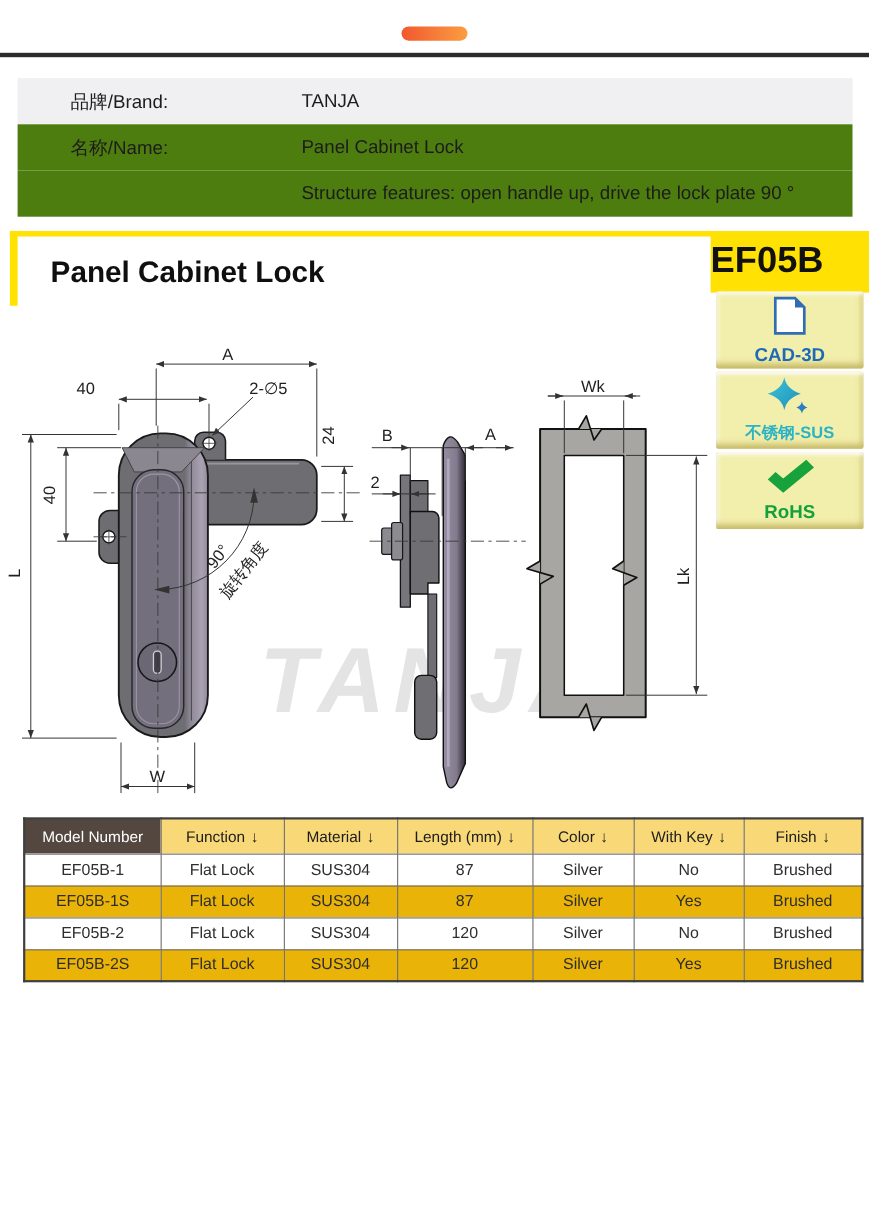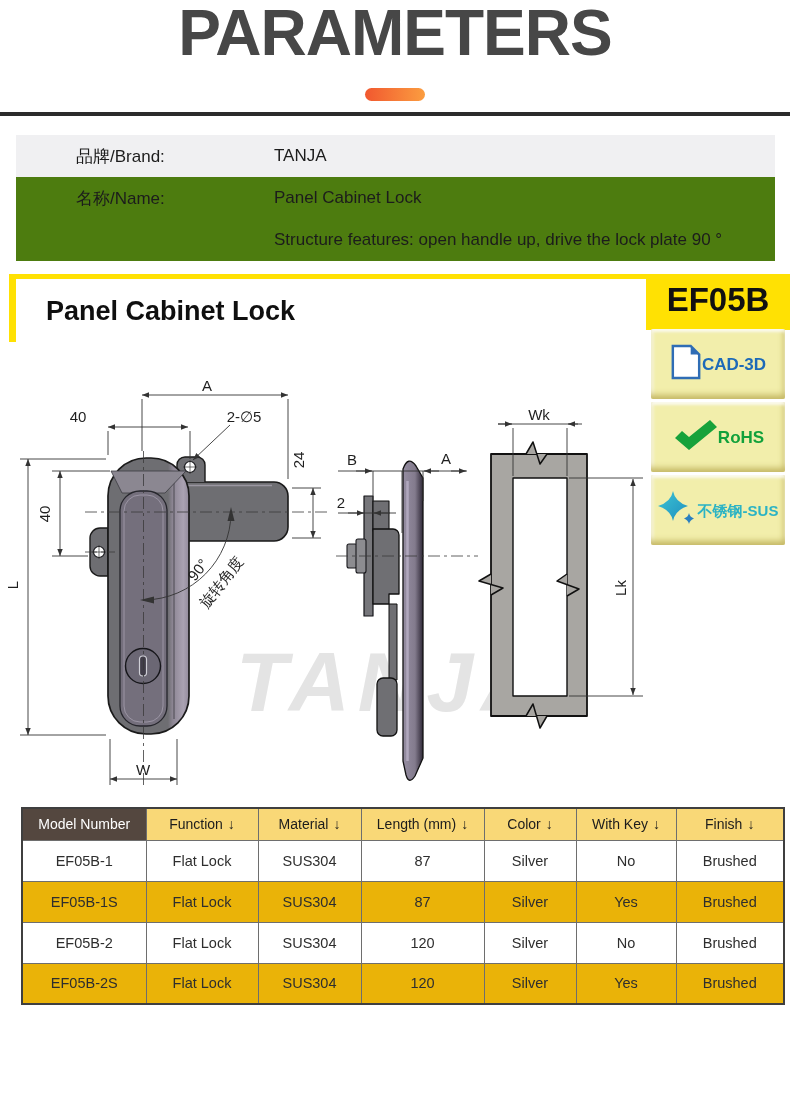--- a/index.html
+++ b/index.html
@@ -10,60 +10,59 @@
   .page-title { margin-top:2px; text-align:center; font-size:64px; line-height:62px;
     font-weight:bold; color:#474747; letter-spacing:-1px; }
   .accent-pill { width:60px; height:13px; border-radius:7px; margin:24px auto 0;
     background:linear-gradient(90deg,#f1582f,#fb9d40); }
   .top-rule { margin-top:11px; height:4px; background:#2b2b2b; }
 
   
   .info-table { margin:19px 15px 0 16px; }
   .info-row { display:flex; align-items:center; height:42px; background:#4d7c0f; }
   .info-row.odd { background:#f0f0f2; }
-  .info-label { width:258px; padding-left:60px; font-size:17px; color:#1c1c1c; }
+  .info-label { width:258px; padding-left:48px; font-size:17px; color:#1c1c1c; }
   .info-value { flex:1; font-size:17px; color:#1c1c1c; }
 
   
   .product-section { position:relative; margin-top:13px; height:533px; }
   .yellow-topline { position:absolute; left:9px; right:0; top:0; height:5px; background:#ffe103; }
   .yellow-leftbar { position:absolute; left:9px; top:0; width:7px; height:68px; background:#ffe103; }
   .product-title { position:absolute; left:46px; top:22px; font-size:27px; font-weight:bold; color:#0f0f0f; }
   .model-badge { position:absolute; right:0; top:0; width:144px; height:56px; background:#ffe103;
-    font-size:33px; font-weight:bold; color:#111; text-align:center; line-height:52px; }
+    font-size:33px; font-weight:bold; color:#111; line-height:52px; }
 
   .badge-column { position:absolute; right:5px; top:55px; width:134px; }
   .badge-card { width:134px; height:70px; margin-bottom:3px; background:#f2eeab; border-radius:2px;
-    display:flex; flex-direction:row; align-items:center; justify-content:center;
+    display:flex; flex-direction:column; align-items:center; justify-content:center;
     box-shadow: inset 0 -7px 6px -3px #c6b966, inset 0 3px 3px rgba(255,255,255,.8),
                 inset -3px 0 4px rgba(198,185,102,.55), inset 3px 0 3px rgba(255,255,255,.5); }
   .badge-label-blue { font-size:17px; font-weight:bold; color:#1d6ab8; margin-top:2px; }
   .badge-label-green { font-size:17px; font-weight:bold; color:#12a13b; margin-top:2px; }
   .badge-label-teal { font-size:15px; font-weight:bold; color:#2cb3c4; margin-top:2px; }
 
   .drawing-svg { position:absolute; left:0; top:77px; }
   .dim-text { font-size:15px; fill:#1f1f1f; font-family:"Liberation Sans", sans-serif; }
   .watermark-text { font-size:84px; font-weight:bold; font-style:italic; letter-spacing:8px; fill:#e4e4e4; }
 
   
   .spec-table { margin:0 0 0 21px; border-collapse:collapse; table-layout:fixed; width:762px;
     border:2px solid #3f3f3f; }
   .spec-table th, .spec-table td { border:1px solid #6e6e6e; text-align:center; vertical-align:middle; }
   .spec-table th { height:32px; font-size:14px; font-weight:normal; background:#f9d877; color:#1c1c1c; }
   .spec-table th.model-col { background:#54473f; color:#ffffff; }
-  .spec-table td { height:41px; font-size:14.5px; color:#2e2e2e; background:#fff; }
+  .spec-table td { height:29px; font-size:14.5px; color:#2e2e2e; background:#fff; }
   .spec-table tr.alt td { background:#eab308; }
   .sort-arrow { font-weight:bold; margin-left:5px; }
 </style>
 </head>
 <body>
 
 <div class="page">
 
-  <h1 class="page-title">PARAMETERS</h1>
   <div class="accent-pill"></div>
   <div class="top-rule"></div>
 
   <div class="info-table">
     <div class="info-row odd">
       <div class="info-label">品牌/Brand:</div>
       <div class="info-value">TANJA</div>
     </div>
     <div class="info-row">
       <div class="info-label">名称/Name:</div>
@@ -83,43 +82,43 @@
 
     <div class="badge-column">
       <div class="badge-card">
         <span>
           <svg width="32" height="38" viewBox="0 0 34 40">
             <path d="M3,3 h19 l9,9 v25 h-28 z" fill="#ffffff" stroke="#2f6db5" stroke-width="2.6"></path>
             <path d="M22,3 l9,9 h-9 z" fill="#2f6db5"></path>
           </svg>
         </span>
         <span class="badge-label-blue">CAD-3D</span>
-      </div>
-      <div class="badge-card">
-        <span>
-          <svg width="46" height="32" viewBox="0 0 46 32">
-            <polygon points="3,19 10,12 17,18 38,1 45,8 17,31" fill="#17a23b"></polygon>
-          </svg>
-        </span>
-        <span class="badge-label-green">RoHS</span>
       </div>
       <div class="badge-card">
         <span>
           <svg width="40" height="34" viewBox="0 0 40 34">
             <defs>
               <linearGradient id="tealg" x1="0" y1="0" x2="1" y2="1">
                 <stop offset="0" stop-color="#3cc4d4"></stop>
                   <stop offset="1" stop-color="#1f8fbf"></stop>
               </linearGradient>
             </defs>
             <path d="M15,0 Q17,11 30,15 Q17,19 15,30 Q13,19 0,15 Q13,11 15,0 z" fill="url(#tealg)"></path>
             <path d="M31,22 Q31.8,26 36,27.5 Q31.8,29 31,33 Q30.2,29 26,27.5 Q30.2,26 31,22 z" fill="#2a7fc0"></path>
           </svg>
         </span>
         <span class="badge-label-teal">不锈钢-SUS</span>
+      </div>
+      <div class="badge-card">
+        <span>
+          <svg width="46" height="32" viewBox="0 0 46 32">
+            <polygon points="3,19 10,12 17,18 38,1 45,8 17,31" fill="#17a23b"></polygon>
+          </svg>
+        </span>
+        <span class="badge-label-green">RoHS</span>
       </div>
     </div>
 
     <svg class="drawing-svg" width="648" height="460" viewBox="0 0 648 460">
       <defs>
         <marker id="arr" viewBox="0 0 10 10" refX="9" refY="5" markerWidth="9" markerHeight="9" orient="auto-start-reverse">
           <path d="M0,1.5 L9,5 L0,8.5 z" fill="#333"></path>
         </marker>
         <linearGradient id="pillGrad" x1="0" y1="0" x2="1" y2="0">
           <stop offset="0" stop-color="#6e6e72"></stop>

